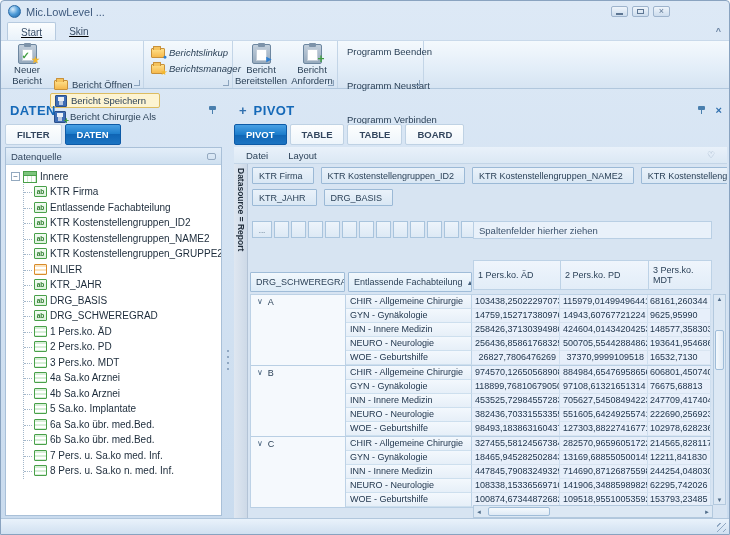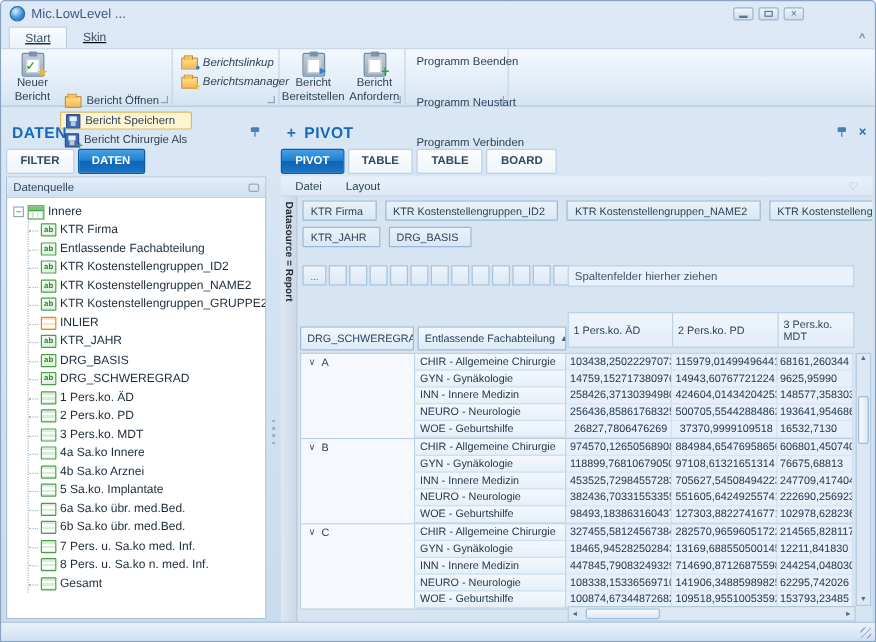--- a/index.html
+++ b/index.html
@@ -320,21 +320,21 @@
             <div class="tree-child">
               <span class="tico tico-num"></span>
               <span class="tlabel">2 Pers.ko. PD</span>
             </div>
             <div class="tree-child">
               <span class="tico tico-num"></span>
               <span class="tlabel">3 Pers.ko. MDT</span>
             </div>
             <div class="tree-child">
               <span class="tico tico-num"></span>
-              <span class="tlabel">4a Sa.ko Innere</span>
+              <span class="tlabel">4a Sa.ko Arznei</span>
             </div>
             <div class="tree-child">
               <span class="tico tico-num"></span>
               <span class="tlabel">4b Sa.ko Arznei</span>
             </div>
             <div class="tree-child">
               <span class="tico tico-num"></span>
               <span class="tlabel">5 Sa.ko. Implantate</span>
             </div>
             <div class="tree-child">
@@ -345,24 +345,20 @@
               <span class="tico tico-num"></span>
               <span class="tlabel">6b Sa.ko übr. med.Bed.</span>
             </div>
             <div class="tree-child">
               <span class="tico tico-num"></span>
               <span class="tlabel">7 Pers. u. Sa.ko med. Inf.</span>
             </div>
             <div class="tree-child">
               <span class="tico tico-num"></span>
               <span class="tlabel">8 Pers. u. Sa.ko n. med. Inf.</span>
-            </div>
-            <div class="tree-child">
-              <span class="tico tico-num"></span>
-              <span class="tlabel">Gesamt</span>
             </div>
           </div>
       </div>
     </div>
   </div>
 
   <div class="splitter">
     <span class="grip"></span>
   </div>
 

